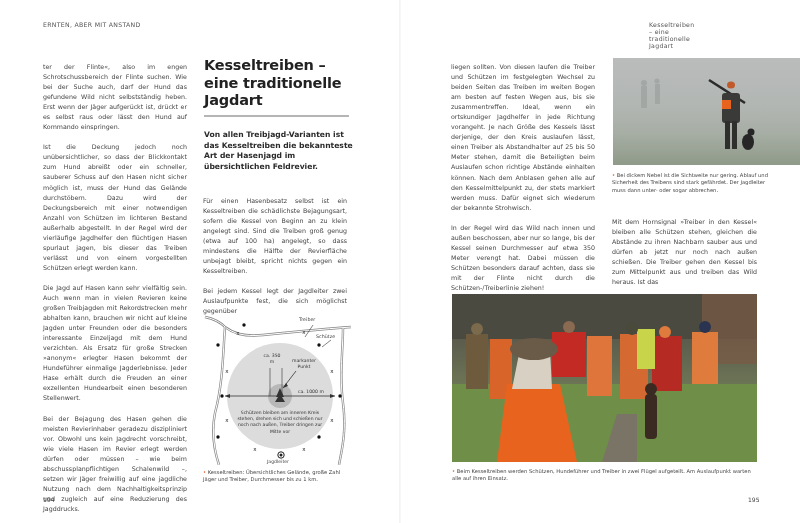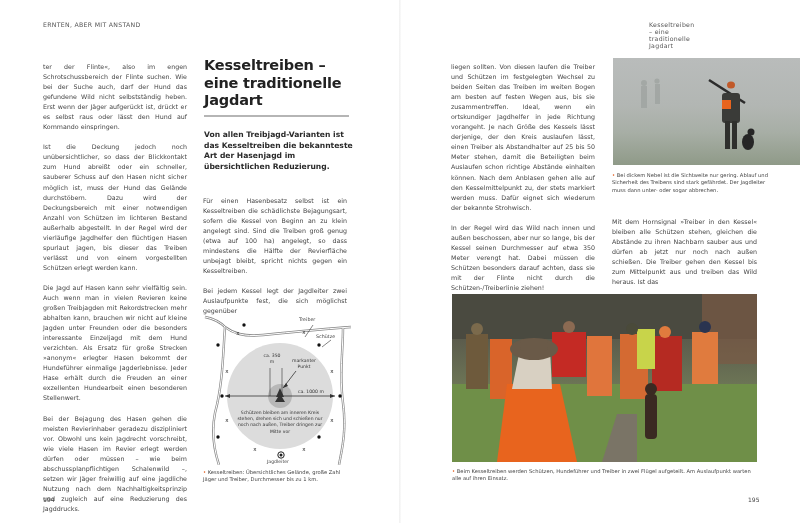--- a/index.html
+++ b/index.html
@@ -42,21 +42,21 @@
 
   <div class="col col1">
     <p>ter der Flinte«, also im engen Schrotschussbereich der Flinte suchen. Wie bei der Suche auch, darf der Hund das gefundene Wild nicht selbstständig heben. Erst wenn der Jäger aufgerückt ist, drückt er es selbst raus oder lässt den Hund auf Kommando einspringen.</p>
     <p>Ist die Deckung jedoch noch unübersichtlicher, so dass der Blickkontakt zum Hund abreißt oder ein schneller, sauberer Schuss auf den Hasen nicht sicher möglich ist, muss der Hund das Gelände durchstöbern. Dazu wird der Deckungsbereich mit einer notwendigen Anzahl von Schützen im lichteren Bestand außerhalb abgestellt. In der Regel wird der vierläufige Jagdhelfer den flüchtigen Hasen spurlaut jagen, bis dieser das Treiben verlässt und von einem vorgestellten Schützen erlegt werden kann.</p>
     <p>Die Jagd auf Hasen kann sehr vielfältig sein. Auch wenn man in vielen Revieren keine großen Treibjagden mit Rekordstrecken mehr abhalten kann, brauchen wir nicht auf kleine Jagden unter Freunden oder die besonders interessante Einzeljagd mit dem Hund verzichten. Als Ersatz für große Strecken »anonym« erlegter Hasen bekommt der Hundeführer einmalige Jagderlebnisse. Jeder Hase erhält durch die Freuden an einer exzellenten Hundearbeit einen besonderen Stellenwert.</p>
     <p>Bei der Bejagung des Hasen gehen die meisten Revierinhaber geradezu diszipliniert vor. Obwohl uns kein Jagdrecht vorschreibt, wie viele Hasen im Revier erlegt werden dürfen oder müssen – wie beim abschussplanpflichtigen Schalenwild –, setzen wir Jäger freiwillig auf eine jagdliche Nutzung nach dem Nachhaltigkeitsprinzip und zugleich auf eine Reduzierung des Jagddrucks.</p>
   </div>
 
   <div class="title">Kesseltreiben – eine traditionelle Jagdart</div>
   <div class="title-rule"></div>
-  <div class="lead">Von allen Treibjagd-Varianten ist das Kesseltreiben die bekannteste Art der Hasenjagd im übersichtlichen Reduzierung.</div>
+  <div class="lead">Von allen Treibjagd-Varianten ist das Kesseltreiben die bekannteste Art der Hasenjagd im übersichtlichen Feldrevier.</div>
 
   <div class="col col2">
     <p>Für einen Hasenbesatz selbst ist ein Kesseltreiben die schädlichste Bejagungsart, sofern die Kessel von Beginn an zu klein angelegt sind. Sind die Treiben groß genug (etwa auf 100 ha) angelegt, so dass mindestens die Hälfte der Revierfläche unbejagt bleibt, spricht nichts gegen ein Kesseltreiben.</p>
     <p>Bei jedem Kessel legt der Jagdleiter zwei Auslaufpunkte fest, die sich möglichst gegenüber</p>
   </div>
 
   <div class="diagram">
     <svg width="150" height="152" viewBox="0 0 150 152" xmlns="http://www.w3.org/2000/svg">
 
       <path d="M2 4 C 12 6, 18 10, 22 14 C 30 20, 40 24, 60 22 C 90 19, 120 16, 148 14" fill="none" stroke="#888" stroke-width="2.4"></path>

